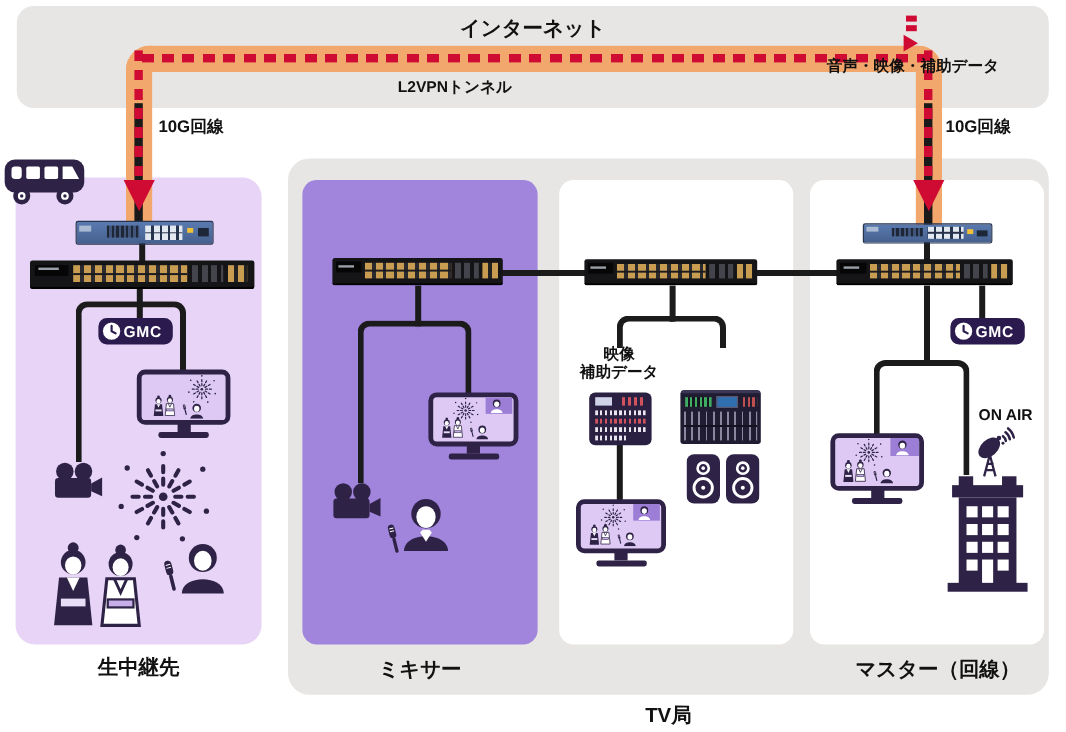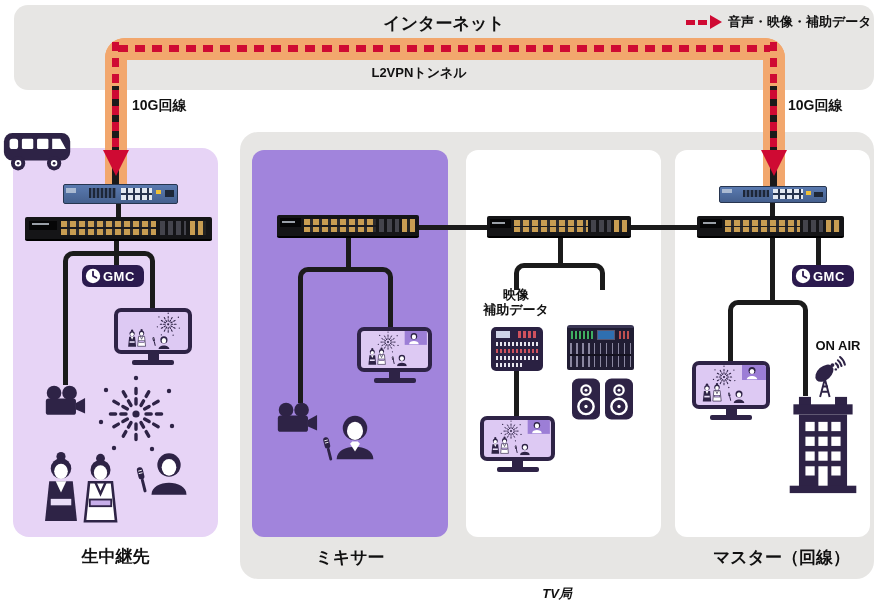--- a/index.html
+++ b/index.html
@@ -14,34 +14,34 @@
   .panel-remote { left:13px; top:148px; width:205px; height:389px; background:#e7d4f6; border-radius:16px; }
   .panel-tv     { left:240px; top:132px; width:634px; height:447px; background:#e7e6e4; border-radius:18px; }
   .panel-studio { left:252px; top:150px; width:196px; height:387px; background:#a184dc; border-radius:12px; }
   .panel-sub    { left:466px; top:150px; width:195px; height:387px; background:#ffffff; border-radius:12px; }
   .panel-master { left:675px; top:150px; width:195px; height:387px; background:#ffffff; border-radius:12px; }
 
   
   .t { position:absolute; color:#111; font-weight:bold; z-index:4; }
   .t-center { text-align:center; }
   .inet-title { left:14px; top:12px; width:860px; font-size:17px; }
-  .tunnel-label { left:14px; top:64px; width:730px; font-size:13px;margin-left:40px; }
+  .tunnel-label { left:14px; top:64px; width:730px; font-size:13px; }
   .g10-left  { left:132px; top:97px; font-size:14px; }
   .g10-right { left:788px; top:97px; font-size:14px; }
   .lbl-remote { left:13px;  top:545px; width:205px; font-size:17px; }
   .lbl-studio { left:252px; top:546px; width:196px; font-size:17px; }
   .lbl-sub    { left:466px; top:546px; width:195px; font-size:17px; }
   .lbl-master { left:684px; top:546px; width:195px; font-size:17px; }
-  .lbl-tv     { left:240px; top:585px; width:634px; font-size:13px;font-style:italic; }
+  .lbl-tv     { left:240px; top:585px; width:634px; font-size:17px; }
   .lbl-switcher { left:470px; top:287px; width:92px; font-size:13px; line-height:1.18; }
   .lbl-mixer    { left:557px; top:287px; width:92px; font-size:13px; line-height:1.18; }
   .lbl-onair    { left:800px; top:338px; width:76px; font-size:13px; }
 
   
-  .legend { position:absolute; left:686px; top:13px; display:flex; align-items:center; gap:3px; z-index:4; }
+  .legend { position:absolute; left:686px; top:13px; display:flex; align-items:center; gap:3px; z-index:4;flex-direction:column; }
   .lg-dash { width:9px; height:5px; background:#cf0a33; }
   .lg-arrow { width:0; height:0; border-left:12px solid #cf0a33; border-top:7px solid transparent; border-bottom:7px solid transparent; }
   .lg-text { color:#111; font-weight:bold; font-size:13px; margin-left:3px; }
 
   
   .tube { position:absolute; left:105px; top:38px; width:680px; height:160px;
           border:0 solid #f2a76d; border-top-width:22px; border-left-width:22px; border-right-width:22px;
           border-radius:20px 20px 0 0; z-index:1; }
   .core { position:absolute; width:7px; background:#1a1a1a; z-index:2; }
   .core-left  { left:112px; top:86px; height:102px; }

